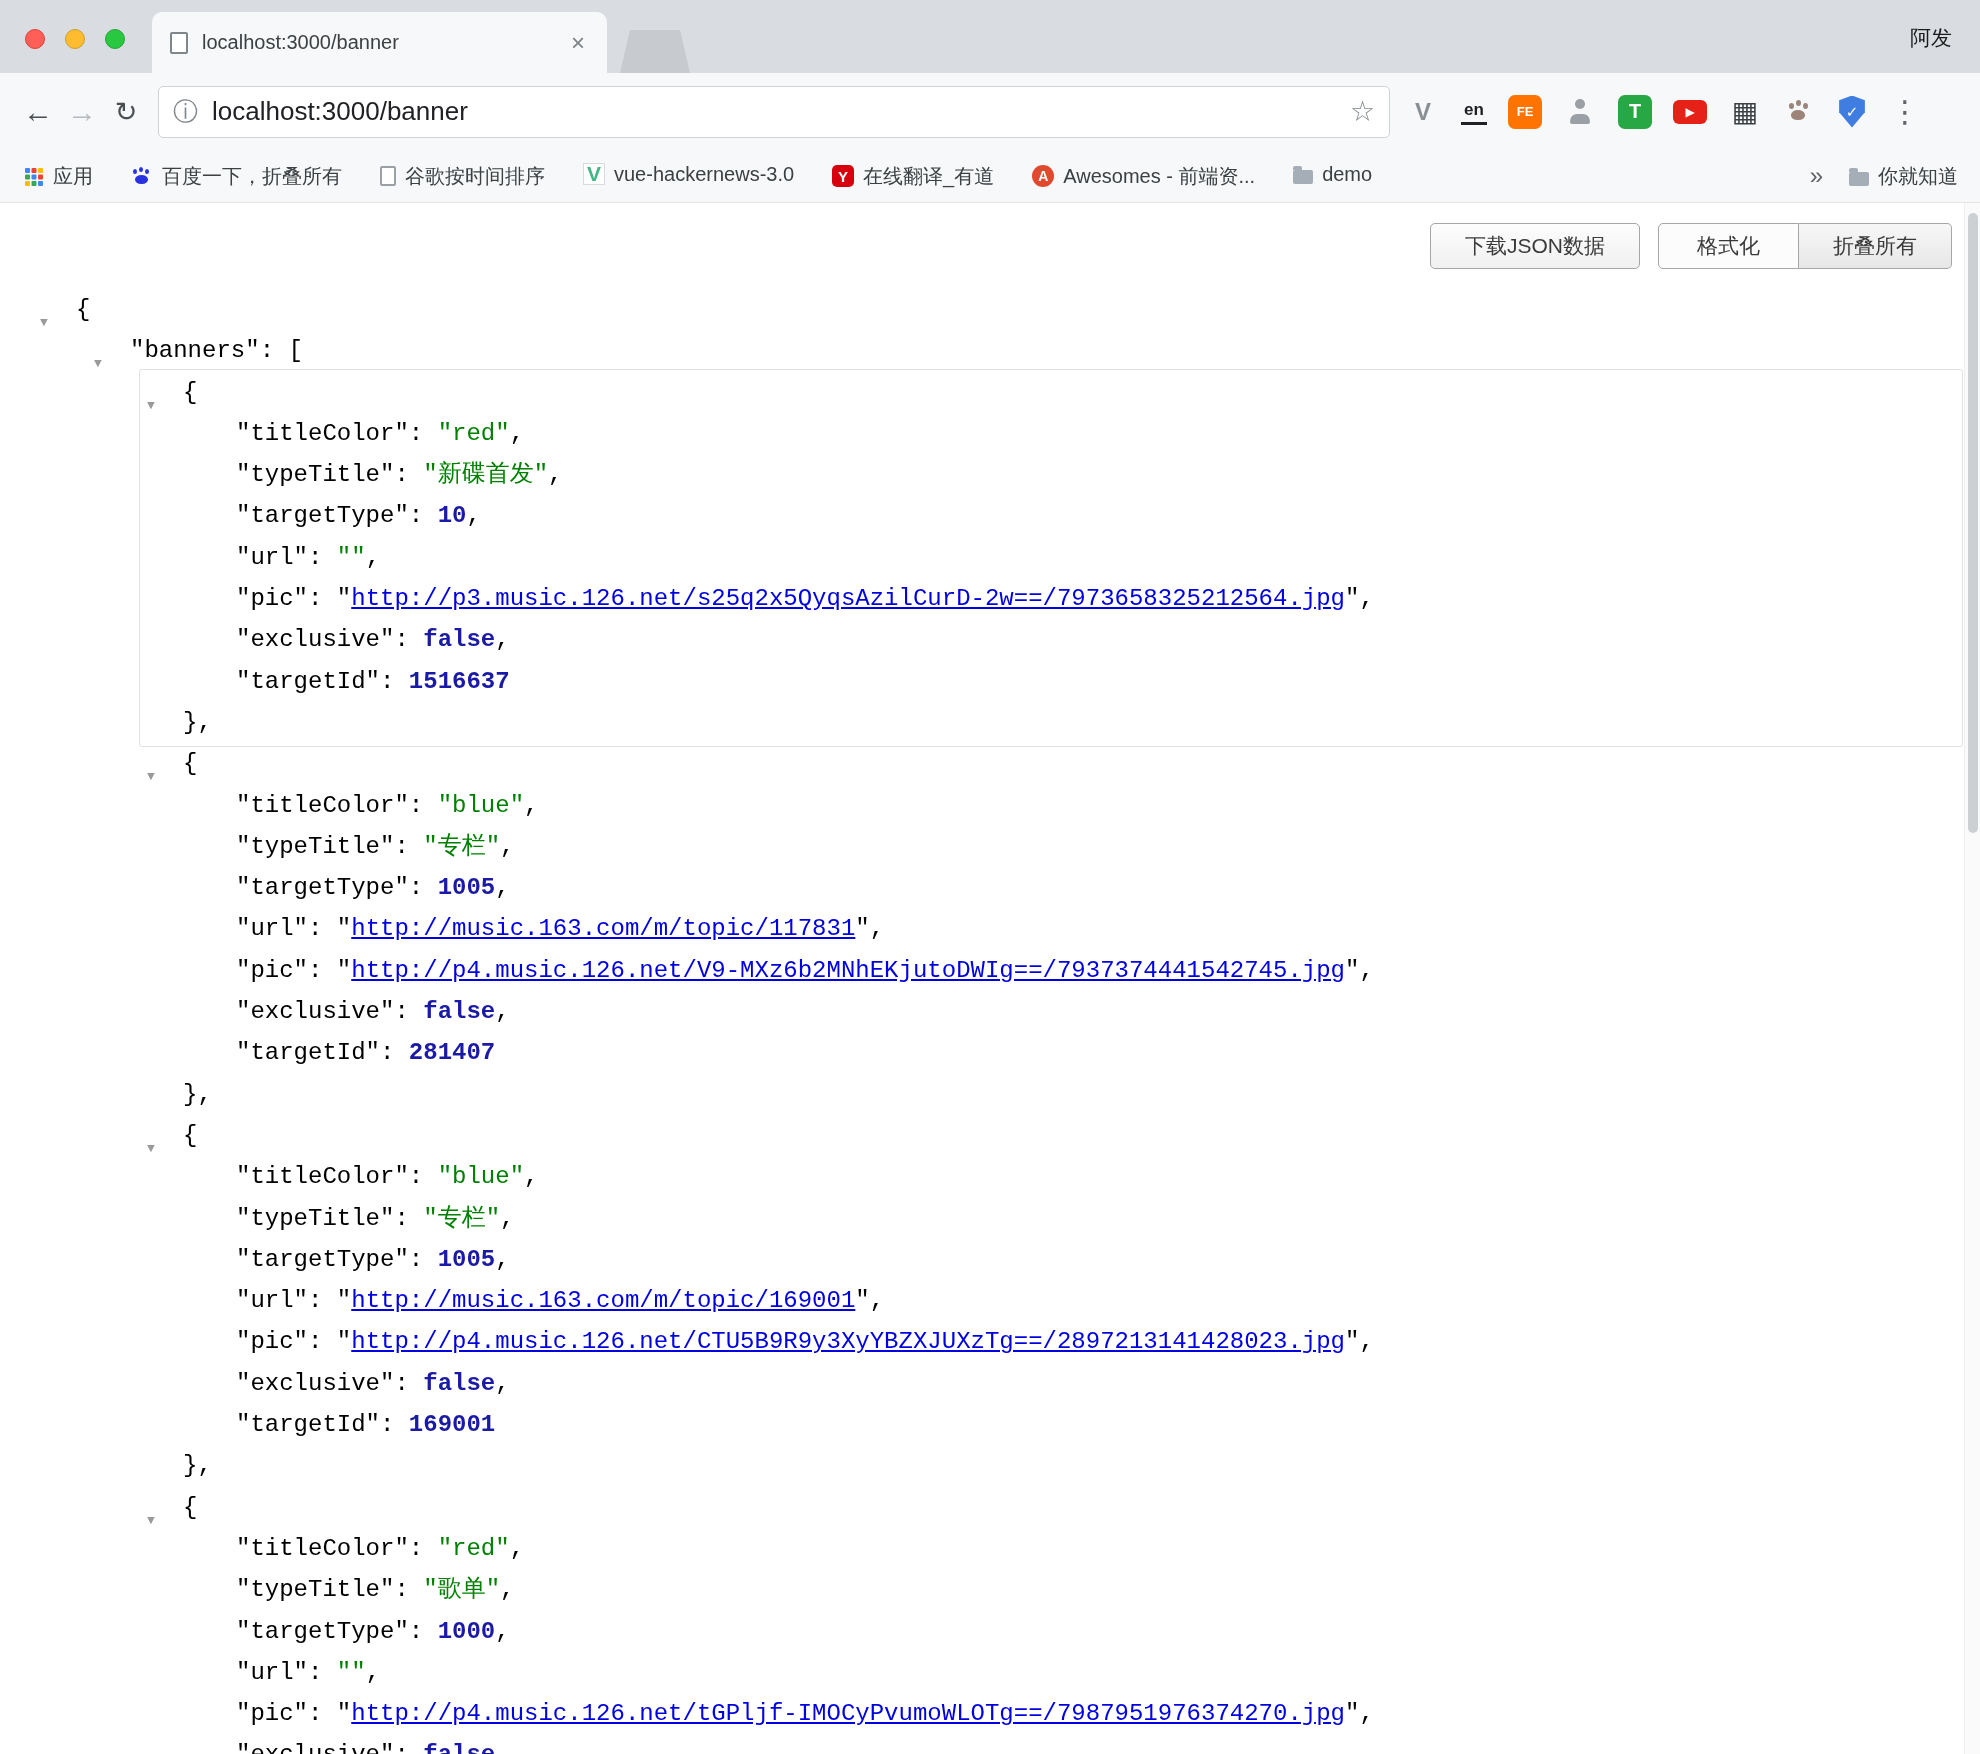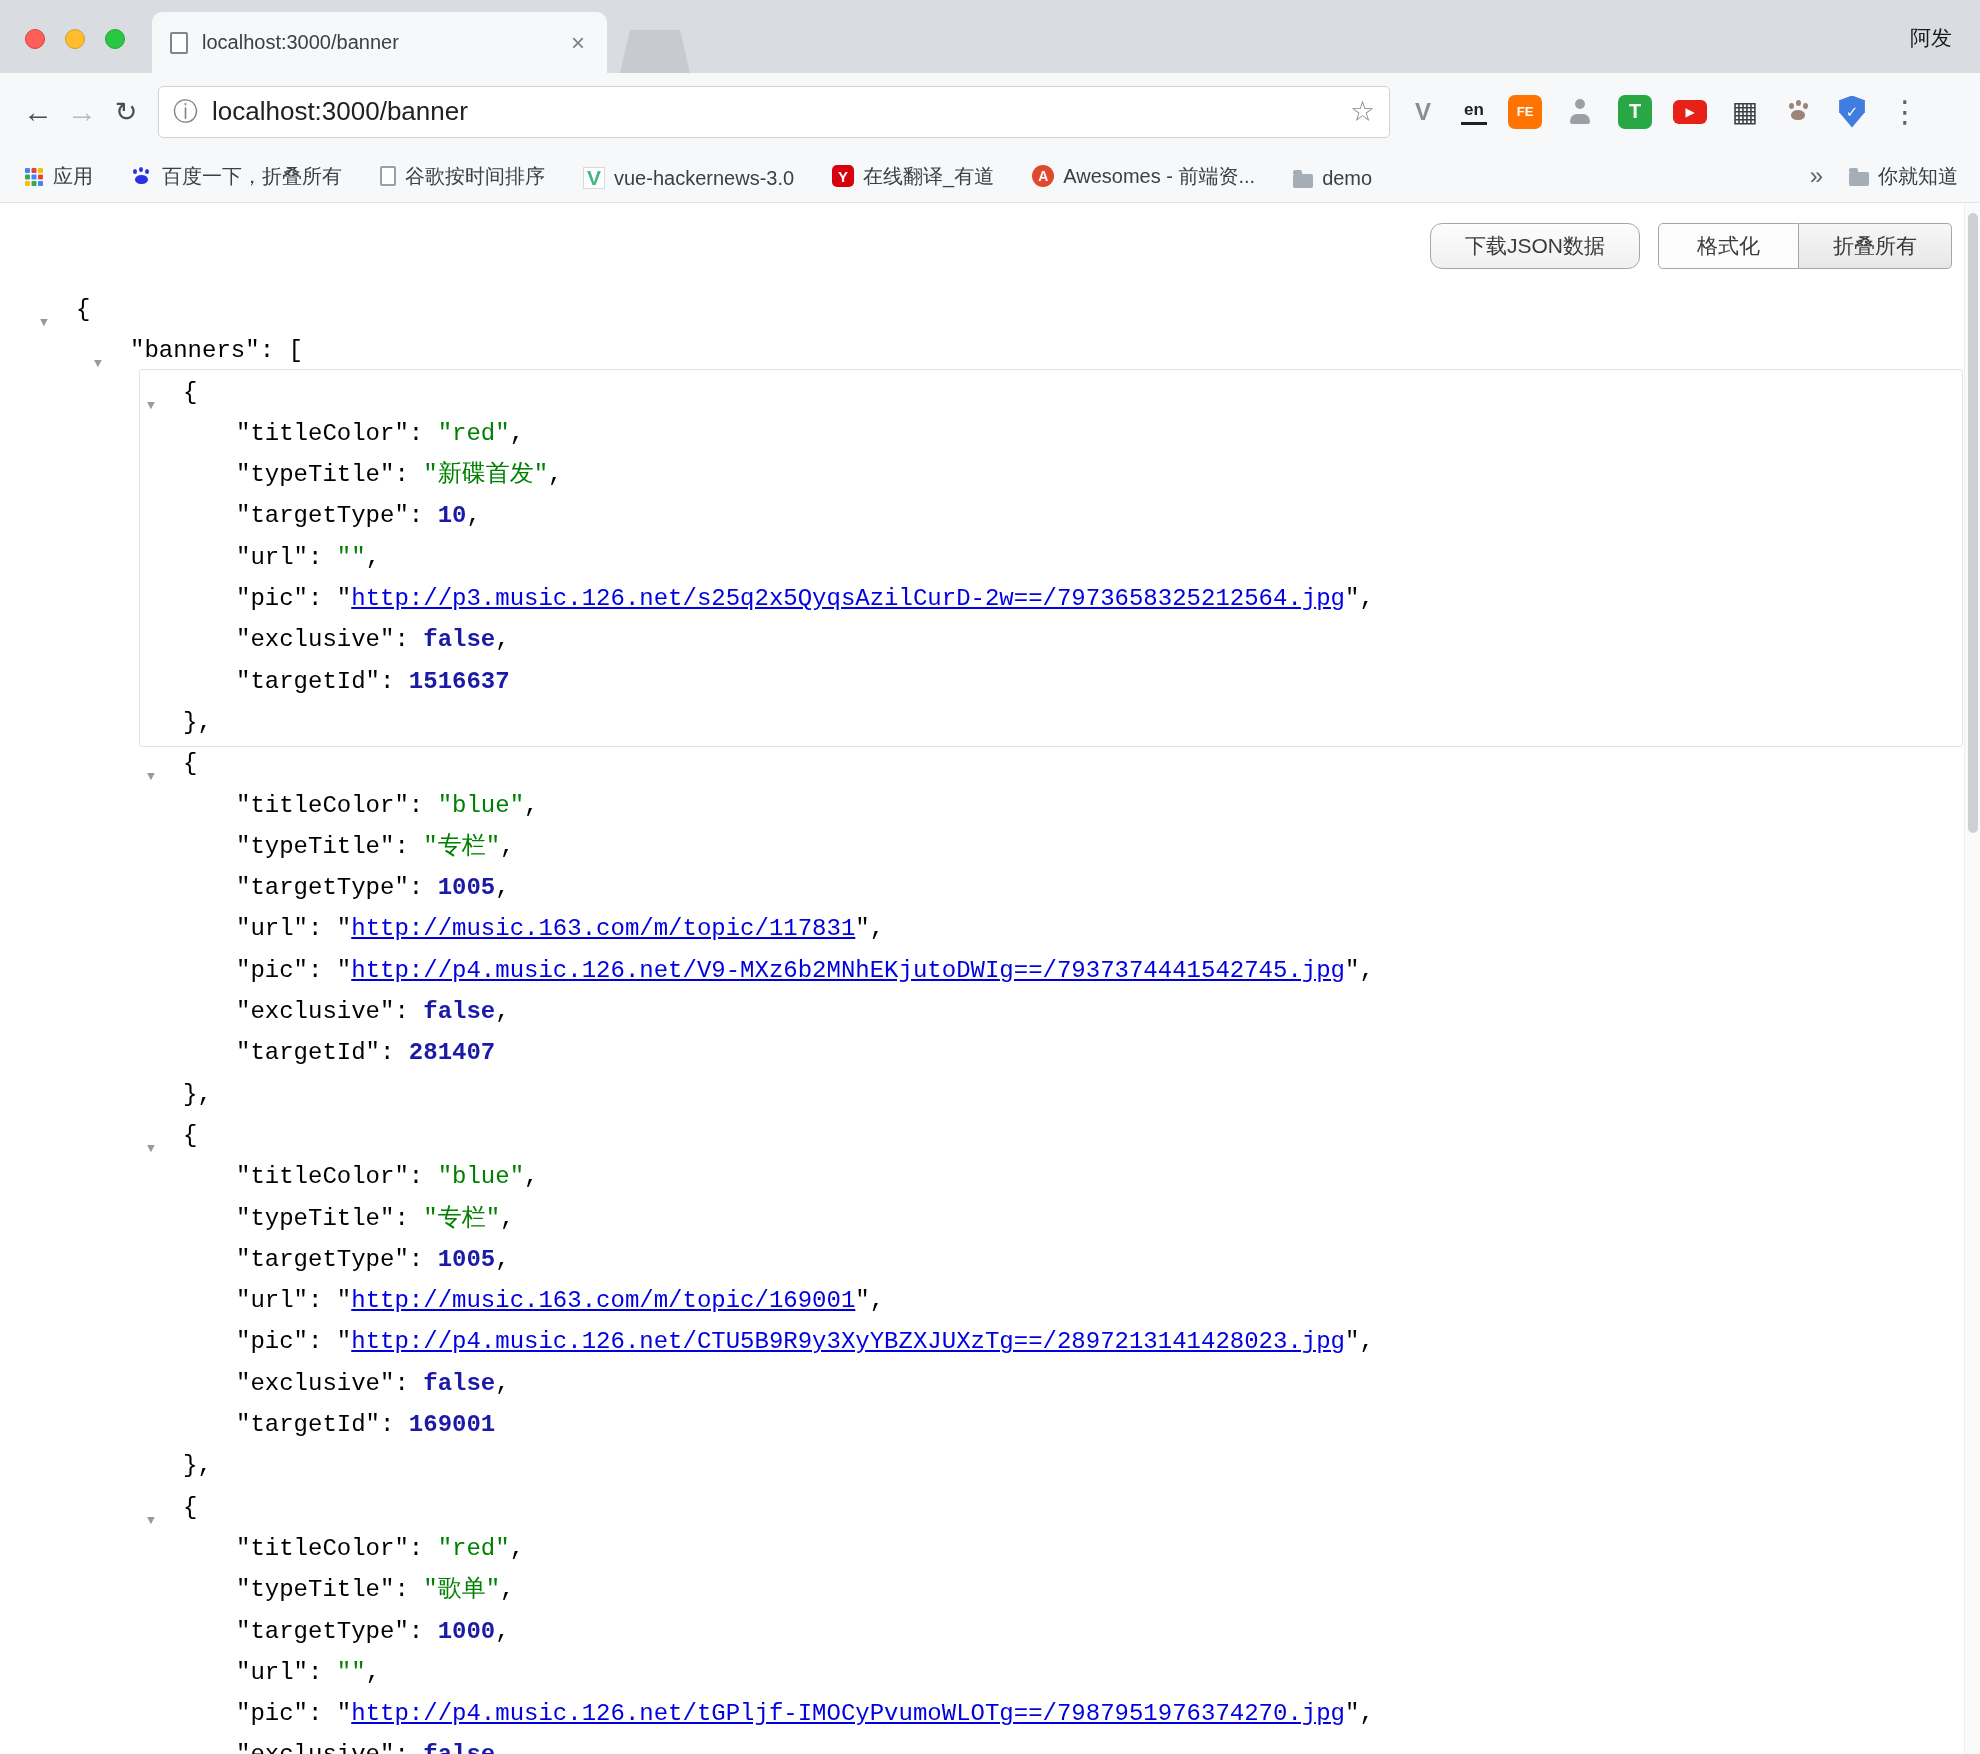--- a/index.html
+++ b/index.html
@@ -56,21 +56,21 @@
   .pawi::after { content:""; position:absolute; left:6px; top:8px; width:5px; height:6px; border-radius:50%;
                  background:var(--pawc); box-shadow:7px -3px 0 var(--pawc), 14px 0 0 var(--pawc); }
   .ic-paw { --pawc:#9c8578; }
   .ic-shield { background:#3f7de0; width:28px; height:32px; color:#fff; font-size:15px;
                clip-path:polygon(50% 0,96% 15%,96% 52%,50% 100%,4% 52%,4% 15%); }
   .menu { font-size:30px; color:#5f6368; margin-left:18px; cursor:pointer; padding:0 6px; }
 
   
   .bookmarksbar { position:absolute; left:0; top:150px; width:100%; height:53px; background:#f7f8f9;
                   border-bottom:1px solid #e3e4e6; display:flex; align-items:center; padding:0 22px; }
-  .bm-items { display:flex; align-items:flex-end; gap:38px; flex:1; }
+  .bm-items { display:flex; align-items:flex-start; gap:38px; flex:1; }
   .bm-item { display:flex; align-items:center; gap:9px; cursor:pointer; white-space:nowrap; }
   .bm-label { font-size:20px; color:#3c4043; }
   .bic { width:22px; height:22px; display:flex; align-items:center; justify-content:center; flex:none; }
   .bic-apps { position:relative; }
   .bic-apps::before { content:""; position:absolute; left:3px; top:3px; width:5px; height:5px; background:#4285f4;
       border-radius:1px;
       box-shadow:6.5px 0 0 #ea4335,13px 0 0 #fbbc05,0 6.5px 0 #34a853,6.5px 6.5px 0 #4285f4,
                  13px 6.5px 0 #ea4335,0 13px 0 #fbbc05,6.5px 13px 0 #34a853,13px 13px 0 #4285f4; }
   .bic-baidu { --pawc:#2932e1; position:relative; }
   .bic-baidu.pawi::before { left:4px; top:10px; width:13px; height:9px; }
@@ -82,21 +82,21 @@
   .bic-awesomes { background:#e0492e; color:#fff; border-radius:50%; font-size:14px; font-weight:bold; }
   .bic-folder { position:relative; width:20px; height:14px; background:#a5adb6; border-radius:2px; margin-top:5px; }
   .bic-folder::before { content:""; position:absolute; top:-4px; left:0; width:9px; height:4px;
                         background:#a5adb6; border-radius:2px 2px 0 0; }
   .bm-chevron { font-size:24px; color:#5f6368; cursor:pointer; margin:0 26px 0 8px; }
 
   
   .content { position:absolute; left:0; top:203px; width:100%; height:1551px; background:#fff; }
   .toolbar-row { display:flex; justify-content:flex-end; align-items:center; gap:18px;
                  margin-top:20px; padding-right:28px; height:46px; }
-  .btn { height:46px; border:1px solid #a6a6a6; border-radius:12px; font-size:21px; color:#3a3a3a;
+  .btn { height:46px; border:1px solid #a6a6a6; border-radius:5px; font-size:21px; color:#3a3a3a;
          background:linear-gradient(#fdfdfd,#f0f0f0); padding:0 34px; cursor:pointer;
          font-family:"Liberation Sans","DejaVu Sans",sans-serif; }
   .btn-group { display:flex;align-items:center; }
   .btn-group .btn.first { border-radius:5px 0 0 5px; background:#fcfcfc; padding:0 38px; }
   .btn-group .btn.last  { border-radius:0 5px 5px 0; border-left:none;
                           background:linear-gradient(#f7f7f7,#e7e7e7); }
 
   .json-tree { position:relative; margin-top:20px;
                font-family:"Liberation Mono","DejaVu Sans Mono",monospace;
                font-size:24px; line-height:41.3px; color:#000; }

